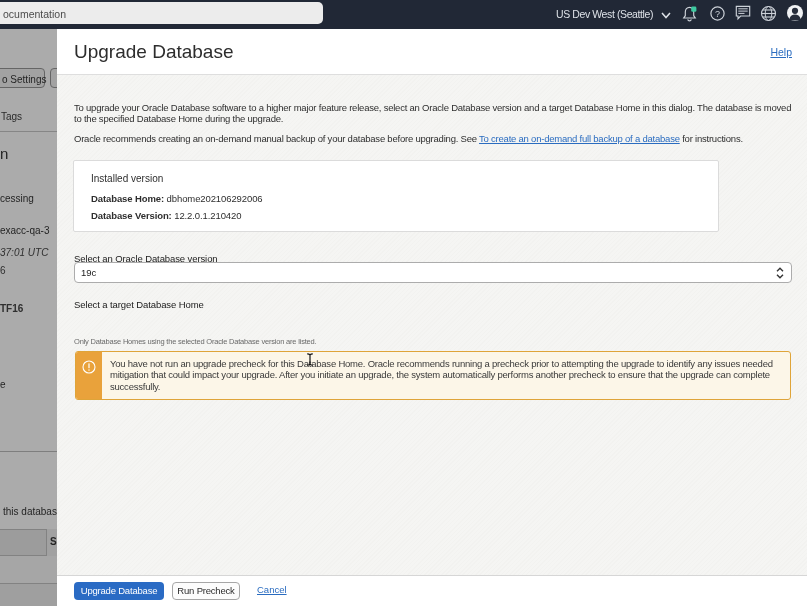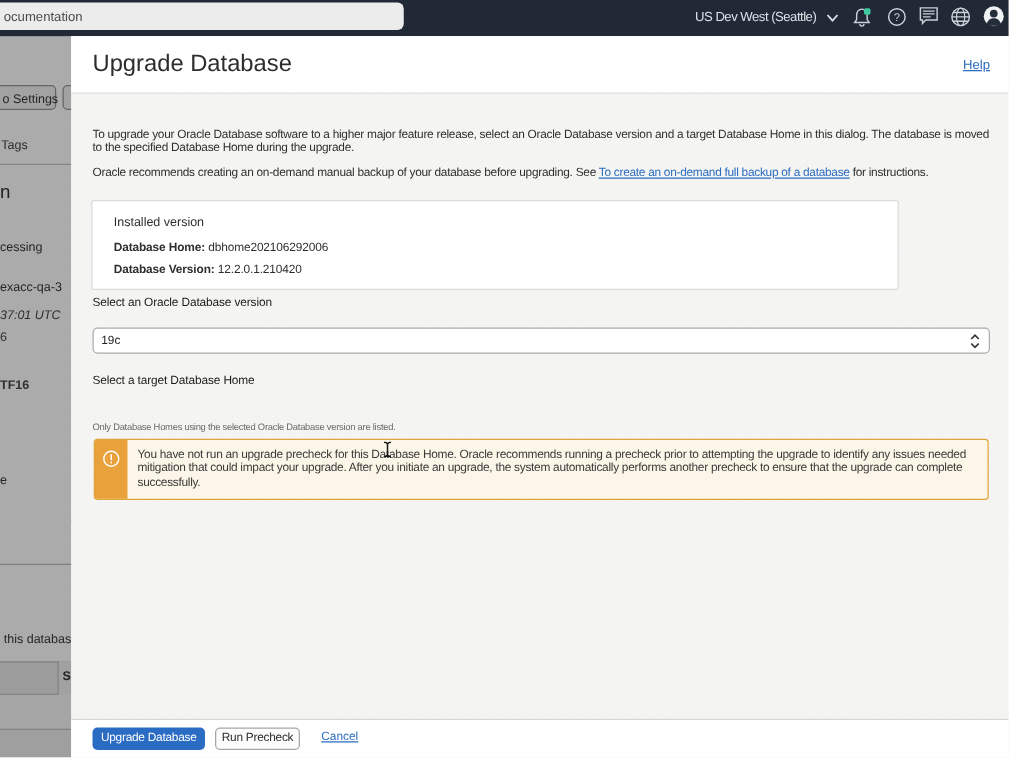--- a/index.html
+++ b/index.html
@@ -80,21 +80,21 @@
 
   <div class="para" style="top:73px;">To upgrade your Oracle Database software to a higher major feature release, select an Oracle Database version and a target Database Home in this dialog. The database is moved<br>to the specified Database Home during the upgrade.</div>
   <div class="para" style="top:104px;">Oracle recommends creating an on-demand manual backup of your database before upgrading. See <a>To create an on-demand full backup of a database</a> for instructions.</div>
 
   <div class="ivbox">
     <div class="abs" style="left:17px; top:12px; font-size:10px; color:#2e2e2e;">Installed version</div>
     <div class="abs" style="left:17px; top:32px; font-size:9.5px; letter-spacing:-0.1px; color:#2e2e2e;"><b>Database Home:</b> dbhome202106292006</div>
     <div class="abs" style="left:17px; top:49px; font-size:9.5px; letter-spacing:-0.1px; color:#2e2e2e;"><b>Database Version:</b> 12.2.0.1.210420</div>
   </div>
 
-  <div class="lbl" style="top:208px;text-align:center;">Select an Oracle Database version</div>
+  <div class="lbl" style="top:224px;text-align:center;">Select an Oracle Database version</div>
   <div class="sel" style="top:233px;">19c
     <svg class="spin" width="8" height="12" viewBox="0 0 8 12">
         <path d="M1 4.2 L4 1.2 L7 4.2" fill="none" stroke="#333" stroke-width="1.4"></path>
         <path d="M1 7.8 L4 10.8 L7 7.8" fill="none" stroke="#333" stroke-width="1.4"></path>
       </svg>
   </div>
 
   <div class="lbl" style="top:270px;">Select a target Database Home</div>
   <div class="helper" style="top:308px;">Only Database Homes using the selected Oracle Database version are listed.</div>
 

